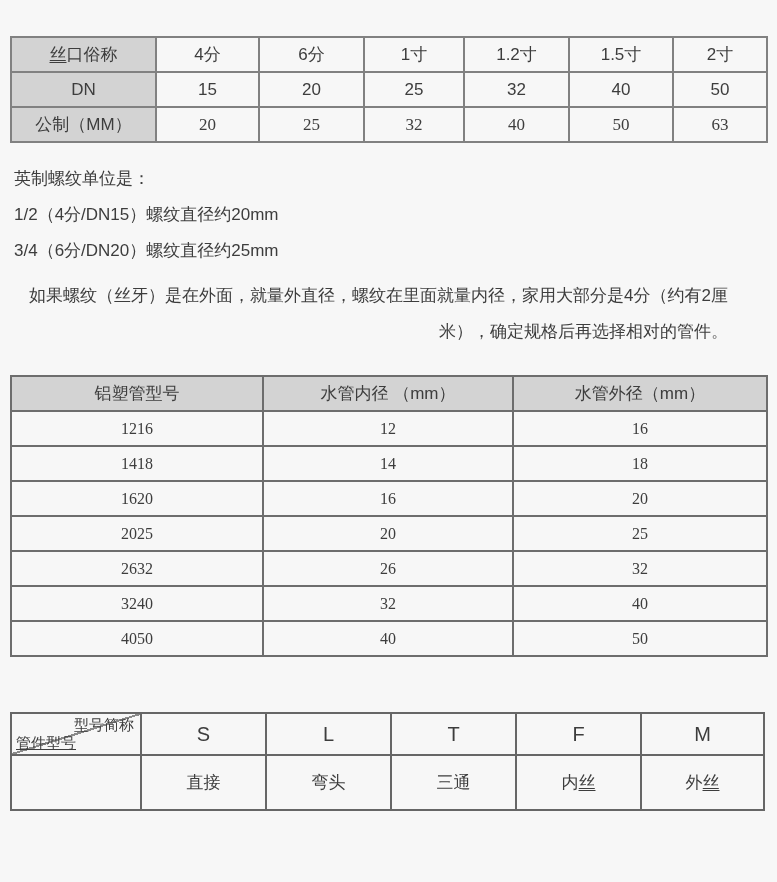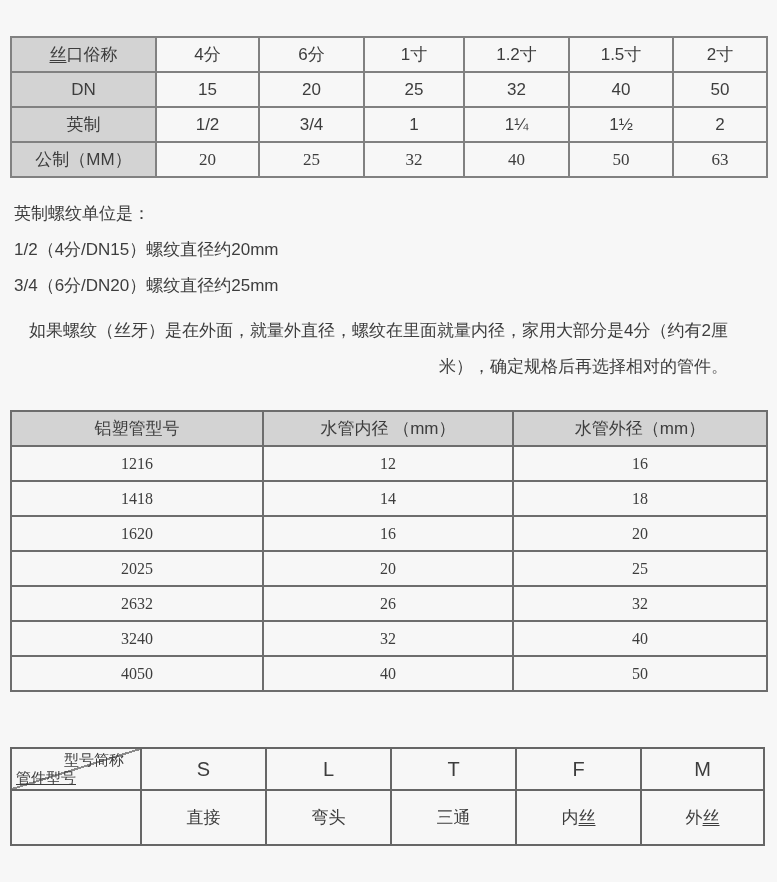--- a/index.html
+++ b/index.html
@@ -44,21 +44,21 @@
   .diag{
     position:relative;
     background:
       linear-gradient(to bottom right,
         transparent calc(50% - 1px),
         #8a8a8a calc(50% - 1px),
         #8a8a8a calc(50% + 1px),
         transparent calc(50% + 1px));
   }
   .diag .tr-label{
-    position:absolute;top:2px;right:16px;
+    position:absolute;top:2px;right:6px;
     font-size:15px;line-height:17px;
   }
   .diag .bl-label{
     position:absolute;bottom:3px;left:4px;
     font-size:15px;line-height:17px;text-decoration:underline;
   }
   u{text-decoration:underline;text-underline-offset:2px;}
 </style>
 </head>
 <body>
@@ -86,29 +86,20 @@
       <td>2寸</td>
     </tr>
     <tr>
       <th class="rowhead"><u></u><span>DN</span></th>
       <td>15</td>
       <td>20</td>
       <td>25</td>
       <td>32</td>
       <td>40</td>
       <td>50</td>
-    </tr>
-    <tr>
-      <th class="rowhead"><u></u><span>英制</span></th>
-      <td>1/2</td>
-      <td>3/4</td>
-      <td>1</td>
-      <td>1¼</td>
-      <td>1½</td>
-      <td>2</td>
     </tr>
     <tr>
       <th class="rowhead"><u></u><span>公制（MM）</span></th>
       <td class="ns">20</td>
       <td class="ns">25</td>
       <td class="ns">32</td>
       <td class="ns">40</td>
       <td class="ns">50</td>
       <td class="ns">63</td>
     </tr>

